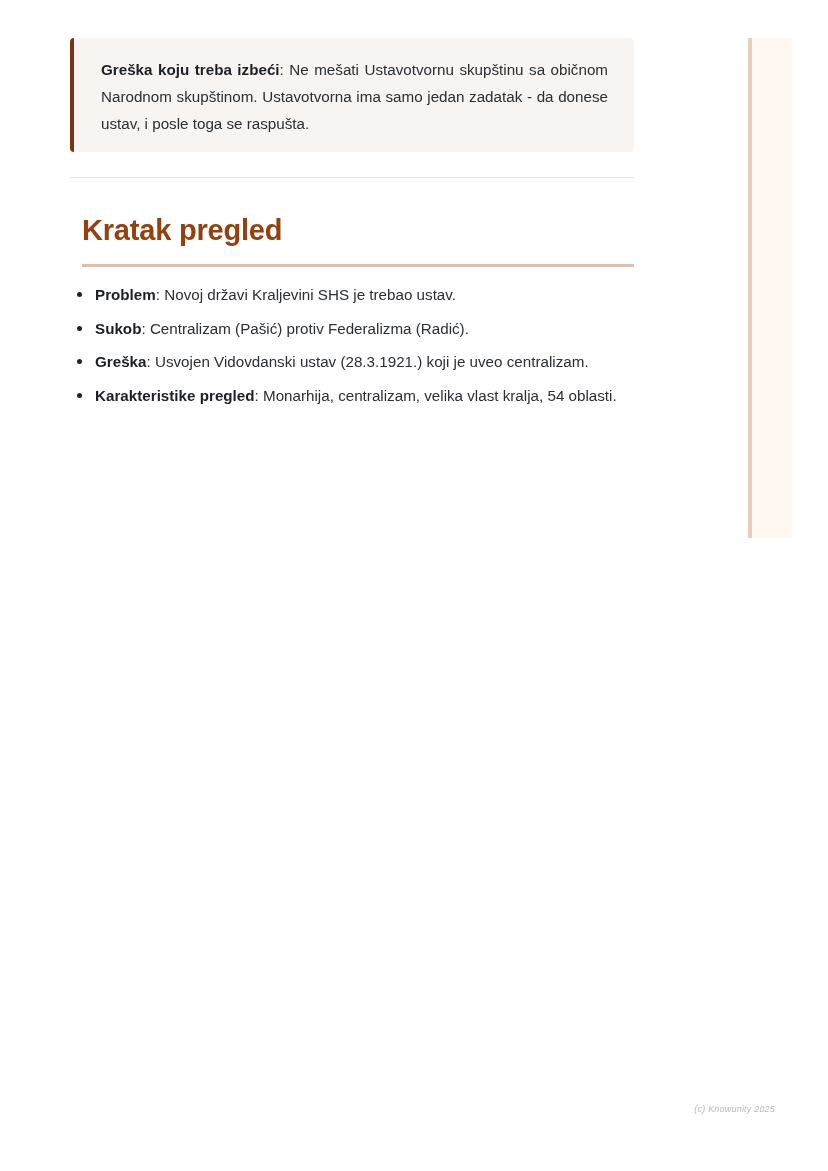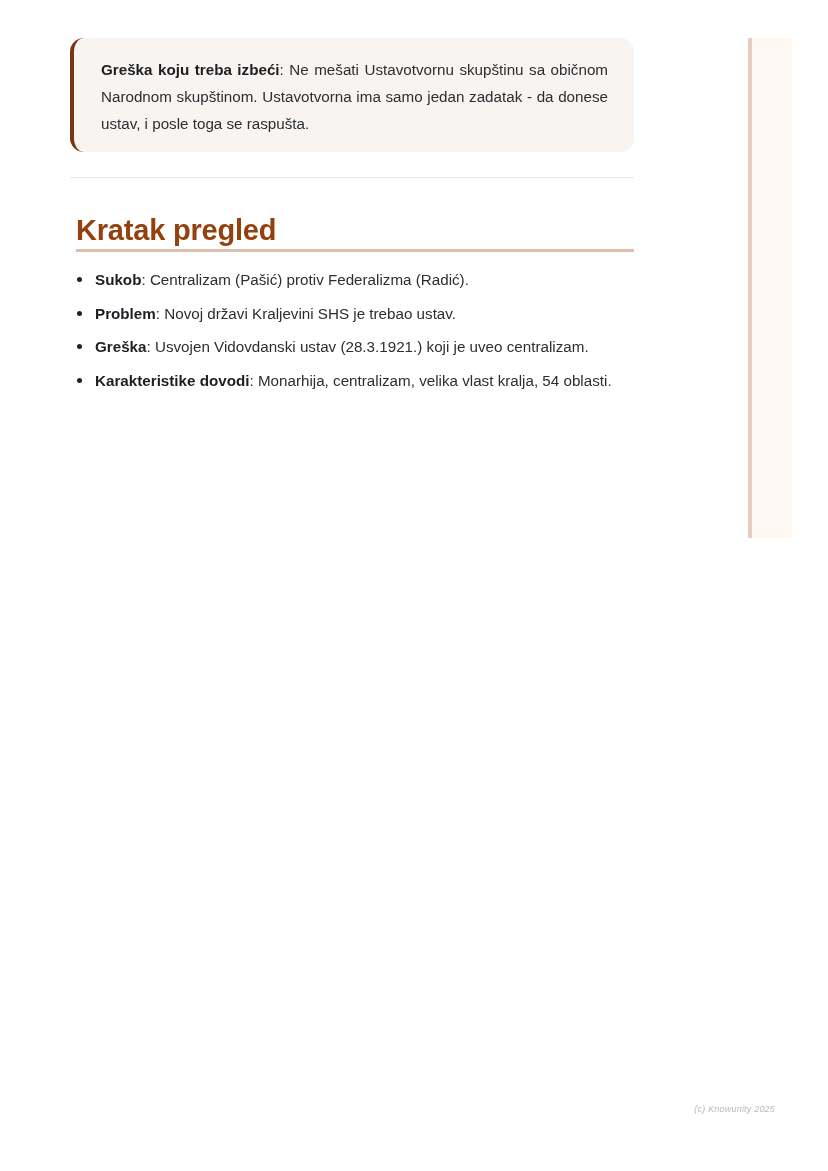--- a/index.html
+++ b/index.html
@@ -17,45 +17,45 @@
     }
     .content {
       position: absolute;
       left: 70px;
       top: 38px;
       width: 564px;
     }
     .callout {
       background: #f7f4f1;
       border-left: 4px solid #7b3611;
-      border-radius: 14px;
+      border-radius: 4px;
       padding: 18px 26px 17px 27px;
       font-size: 15.2px;
       line-height: 27px;
       color: #2b2f33;
       text-align: justify;
       box-sizing: border-box;
       height: 114px;
     }
     .callout b {
       color: #1c1f23;
       font-weight: bold;
     }
     .divider {
       height: 1px;
       background: #e8e6e4;
       margin-top: 25px;
     }
     h2.section-title {
-      margin: 34px 0 0 6px;
+      margin: 34px 0 0 12px;
       font-size: 29px;
       font-weight: bold;
       color: #93410f;
       line-height: 36px;
-      padding-bottom: 1px;
+      padding-bottom: 16px;
       border-bottom: 3px solid #dcbfae;
       letter-spacing: -0.2px;
     }
     ul.summary {
       list-style: none;
       margin: 15px 0 0 0;
       padding: 0;
     }
     ul.summary li {
       position: relative;
@@ -107,32 +107,32 @@
     <b>Greška koju treba izbeći</b><span>: </span><span>Ne mešati Ustavotvornu skupštinu sa običnom Narodnom skupštinom. Ustavotvorna ima samo jedan zadatak - da donese ustav, i posle toga se raspušta.</span>
   </div>
 
   <div class="divider"></div>
 
   <h2 class="section-title">Kratak pregled</h2>
 
   <ul class="summary">
     <li>
       <span class="bullet"></span>
-      <b>Sukob</b><span>: </span><span>Centralizam (Pašić) protiv Federalizma (Radić).</span>
+      <b>Problem</b><span>: </span><span>Novoj državi Kraljevini SHS je trebao ustav.</span>
     </li>
     <li>
       <span class="bullet"></span>
-      <b>Problem</b><span>: </span><span>Novoj državi Kraljevini SHS je trebao ustav.</span>
+      <b>Sukob</b><span>: </span><span>Centralizam (Pašić) protiv Federalizma (Radić).</span>
     </li>
     <li>
       <span class="bullet"></span>
       <b>Greška</b><span>: </span><span>Usvojen Vidovdanski ustav (28.3.1921.) koji je uveo centralizam.</span>
     </li>
     <li>
       <span class="bullet"></span>
-      <b>Karakteristike dovodi</b><span>: </span><span>Monarhija, centralizam, velika vlast kralja, 54 oblasti.</span>
+      <b>Karakteristike pregled</b><span>: </span><span>Monarhija, centralizam, velika vlast kralja, 54 oblasti.</span>
     </li>
   </ul>
 </div>
 
 <div class="side-panel"></div>
 
 <div class="footer">(c) Knowunity 2025</div>
 
 </body></html>

